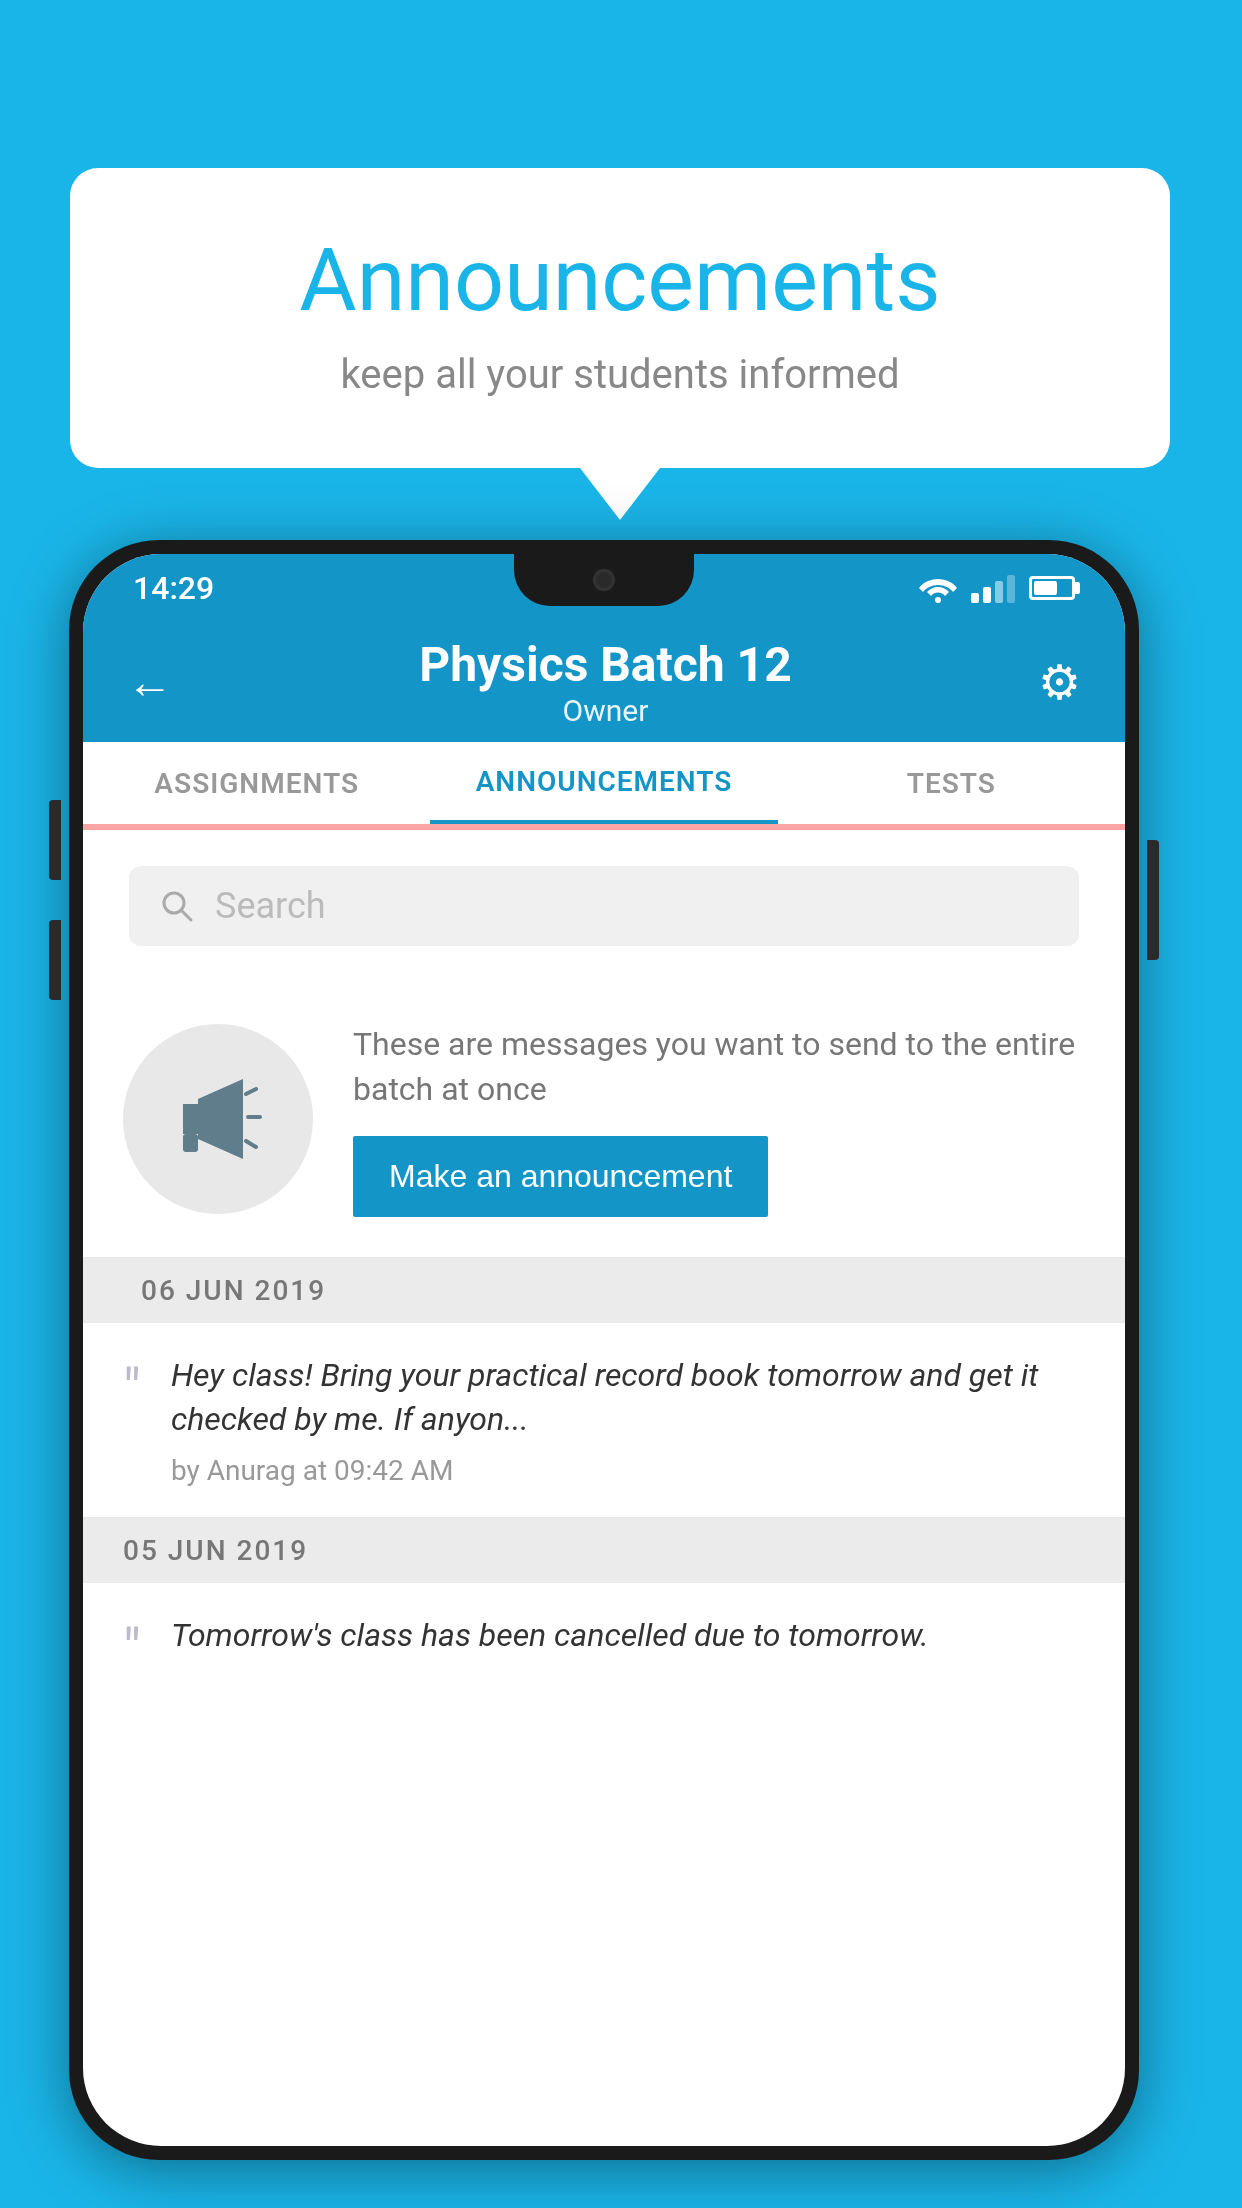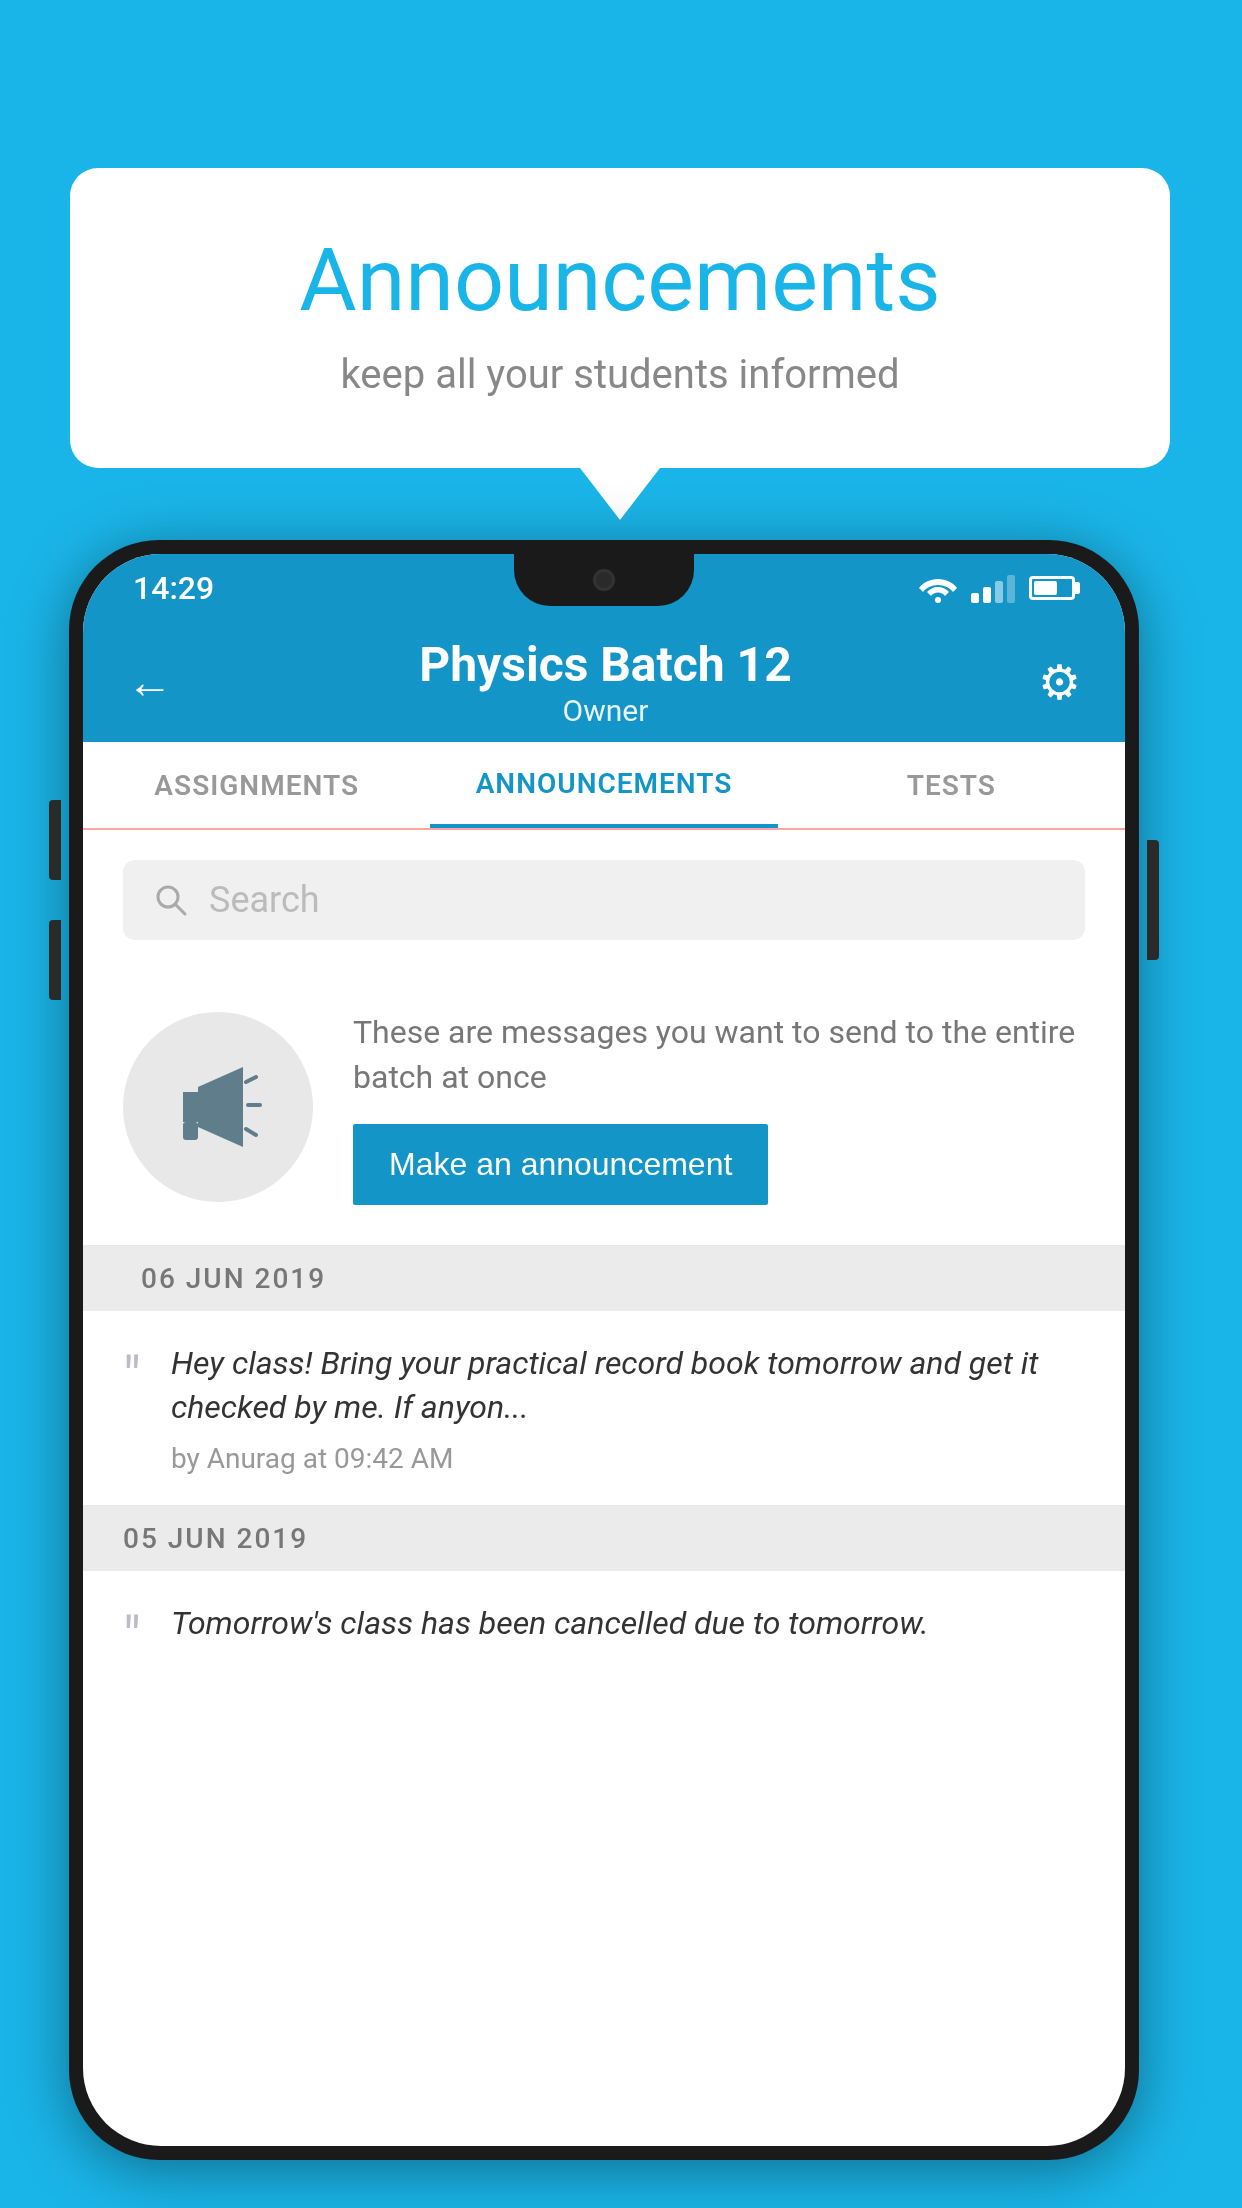--- a/index.html
+++ b/index.html
@@ -182,21 +182,21 @@
       color: white;
       font-size: 48px;
     }
 
     
     .tabs-bar {
       background: white;
       height: 88px;
       display: flex;
       align-items: stretch;
-      border-bottom: 2px solid #fca5a5;
+      border-bottom: 6px solid #fca5a5;
       position: relative;
     }
     .tab-item {
       flex: 1;
       display: flex;
       align-items: center;
       justify-content: center;
       font-size: 28px;
       font-weight: 600;
       color: #999;
@@ -206,21 +206,21 @@
     }
     .tab-item.active {
       color: #1395c8;
       border-bottom: 4px solid #1395c8;
     }
 
     
     .search-container {
       background: white;
       padding: 20px 30px;
-      margin: 10px;
+      margin: 16px;
     }
     .search-bar {
       background: #f0f0f0;
       border-radius: 12px;
       height: 80px;
       display: flex;
       align-items: center;
       padding: 0 30px;
       gap: 20px;
     }

